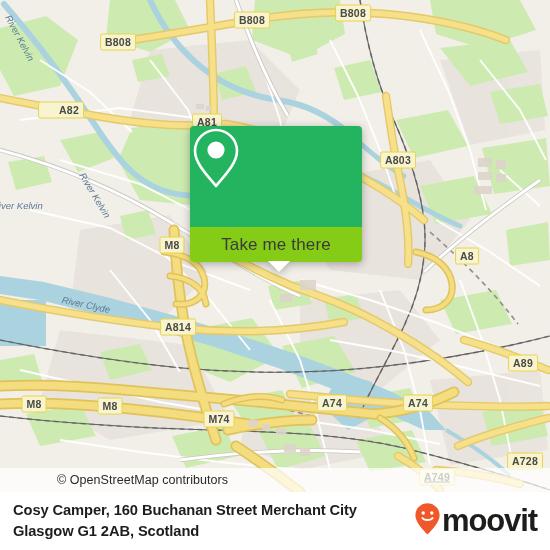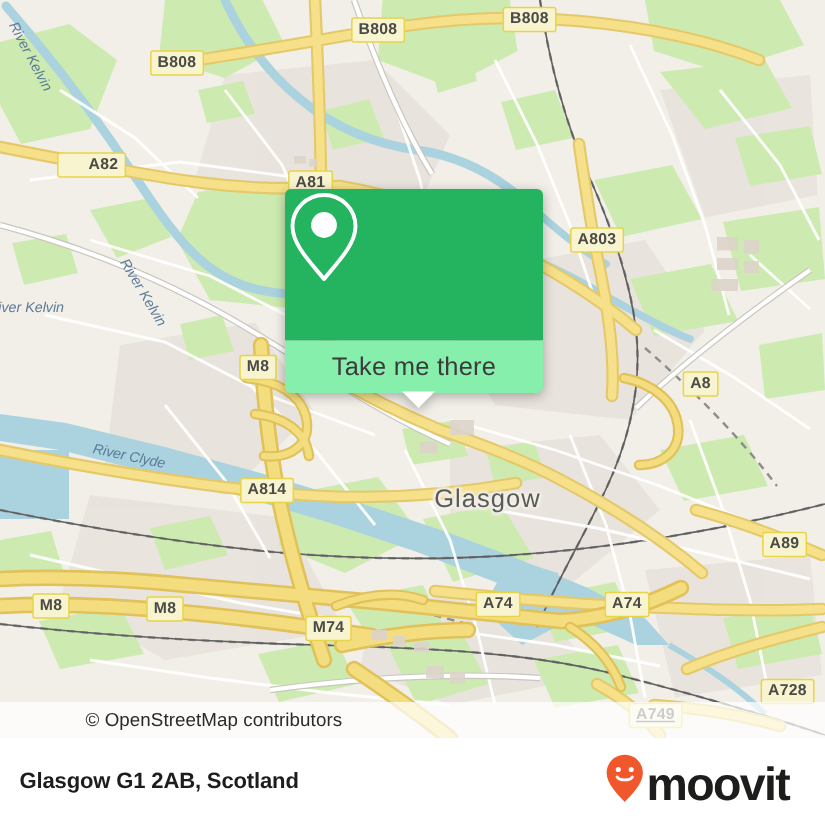--- a/index.html
+++ b/index.html
@@ -72,21 +72,21 @@
     filter:drop-shadow(0 2px 4px rgba(0,0,0,.30));
   }
   .popup-green{
     height:101px;
     background:#24b35f;
     border-radius:4px 4px 0 0;
     display:flex;align-items:center;justify-content:center;
   }
   .popup-white{
     height:35px;
-    background:#86efac;
+    background:#84cc16;
     border-radius:0 0 4px 4px;
     display:flex;align-items:center;justify-content:center;
   }
   .popup-white span{
     font-size:17px;color:#3b3b3b;letter-spacing:.15px;
   }
   .popup-tail{
     position:absolute;left:78px;top:135px;
     width:0;height:0;
     border-left:11px solid transparent;
@@ -101,22 +101,22 @@
     display:flex;align-items:center;
   }
   .footer-text{
     flex:1;
     padding-left:13px;padding-right:6px;
     font-size:14.7px;line-height:21px;
     color:#1d1d1d;font-weight:bold;
     letter-spacing:-.1px;
   }
   .logo{
-    display:flex;align-items:flex-end;
-    padding-right:24px;
+    display:flex;align-items:center;
+    padding-right:13px;
   }
   .logo-word{
     font-size:31px;font-weight:bold;color:#1d1d1b;
     letter-spacing:-1.1px;margin-left:1px;
   }
 </style>
 </head>
 <body>
 
 <div id="root">
@@ -337,21 +337,20 @@
         <rect x="300" y="448" width="10" height="8"></rect>
       </g>
 
     </svg>
 
     <div class="waterlabel" style="left:8px;top:10px;transform:rotate(62deg);">River Kelvin</div>
     <div class="waterlabel" style="left:82px;top:168px;transform:rotate(59deg);">River Kelvin</div>
     <div class="waterlabel" style="left:-8px;top:200px;">River Kelvin</div>
     <div class="waterlabel" style="left:62px;top:294px;transform:rotate(12deg);">River Clyde</div>
 
-    <div class="placelabel" style="left:325px;top:333px;">Glasgow</div>
 
     <div class="shield" style="left:118px;top:42px;">B808</div>
     <div class="shield" style="left:252px;top:20px;">B808</div>
     <div class="shield" style="left:353px;top:13px;">B808</div>
     <div class="shield" style="left:61px;top:110px;padding-left:20px;">A82</div>
     <div class="shield" style="left:207px;top:122px;">A81</div>
     <div class="shield" style="left:398px;top:132px;margin-top:28px;">A803</div>
     <div class="shield" style="left:172px;top:245px;">M8</div>
     <div class="shield" style="left:467px;top:256px;">A8</div>
     <div class="shield" style="left:178px;top:327px;">A814</div>
@@ -380,20 +379,21 @@
     </div>
 
     <div class="attrib">
       <span>© OpenStreetMap contributors</span>
     </div>
 
   </div>
 
   <div class="footer">
     <div class="footer-text">
+      <div>Cosy Camper, 160 Buchanan Street Merchant City</div>
       <div>Glasgow G1 2AB, Scotland</div>
     </div>
     <div class="logo">
       <span>
         <svg width="27" height="34" viewBox="0 0 27 34">
           <path d="M13.5 1.2 C6.8 1.2 1.4 6.6 1.4 13.3 C1.4 20.4 9.0 27.8 13.5 32.6 C18.0 27.8 25.6 20.4 25.6 13.3 C25.6 6.6 20.2 1.2 13.5 1.2 Z" fill="#f0572b"></path>
           <circle cx="9.2" cy="11.0" r="1.7" fill="#ffffff"></circle>
           <circle cx="17.8" cy="11.0" r="1.7" fill="#ffffff"></circle>
           <path d="M8.4 16.0 C10.0 18.6 17.0 18.6 18.6 16.0" stroke="#ffffff" stroke-width="1.9" fill="none" stroke-linecap="round"></path>
         </svg>

